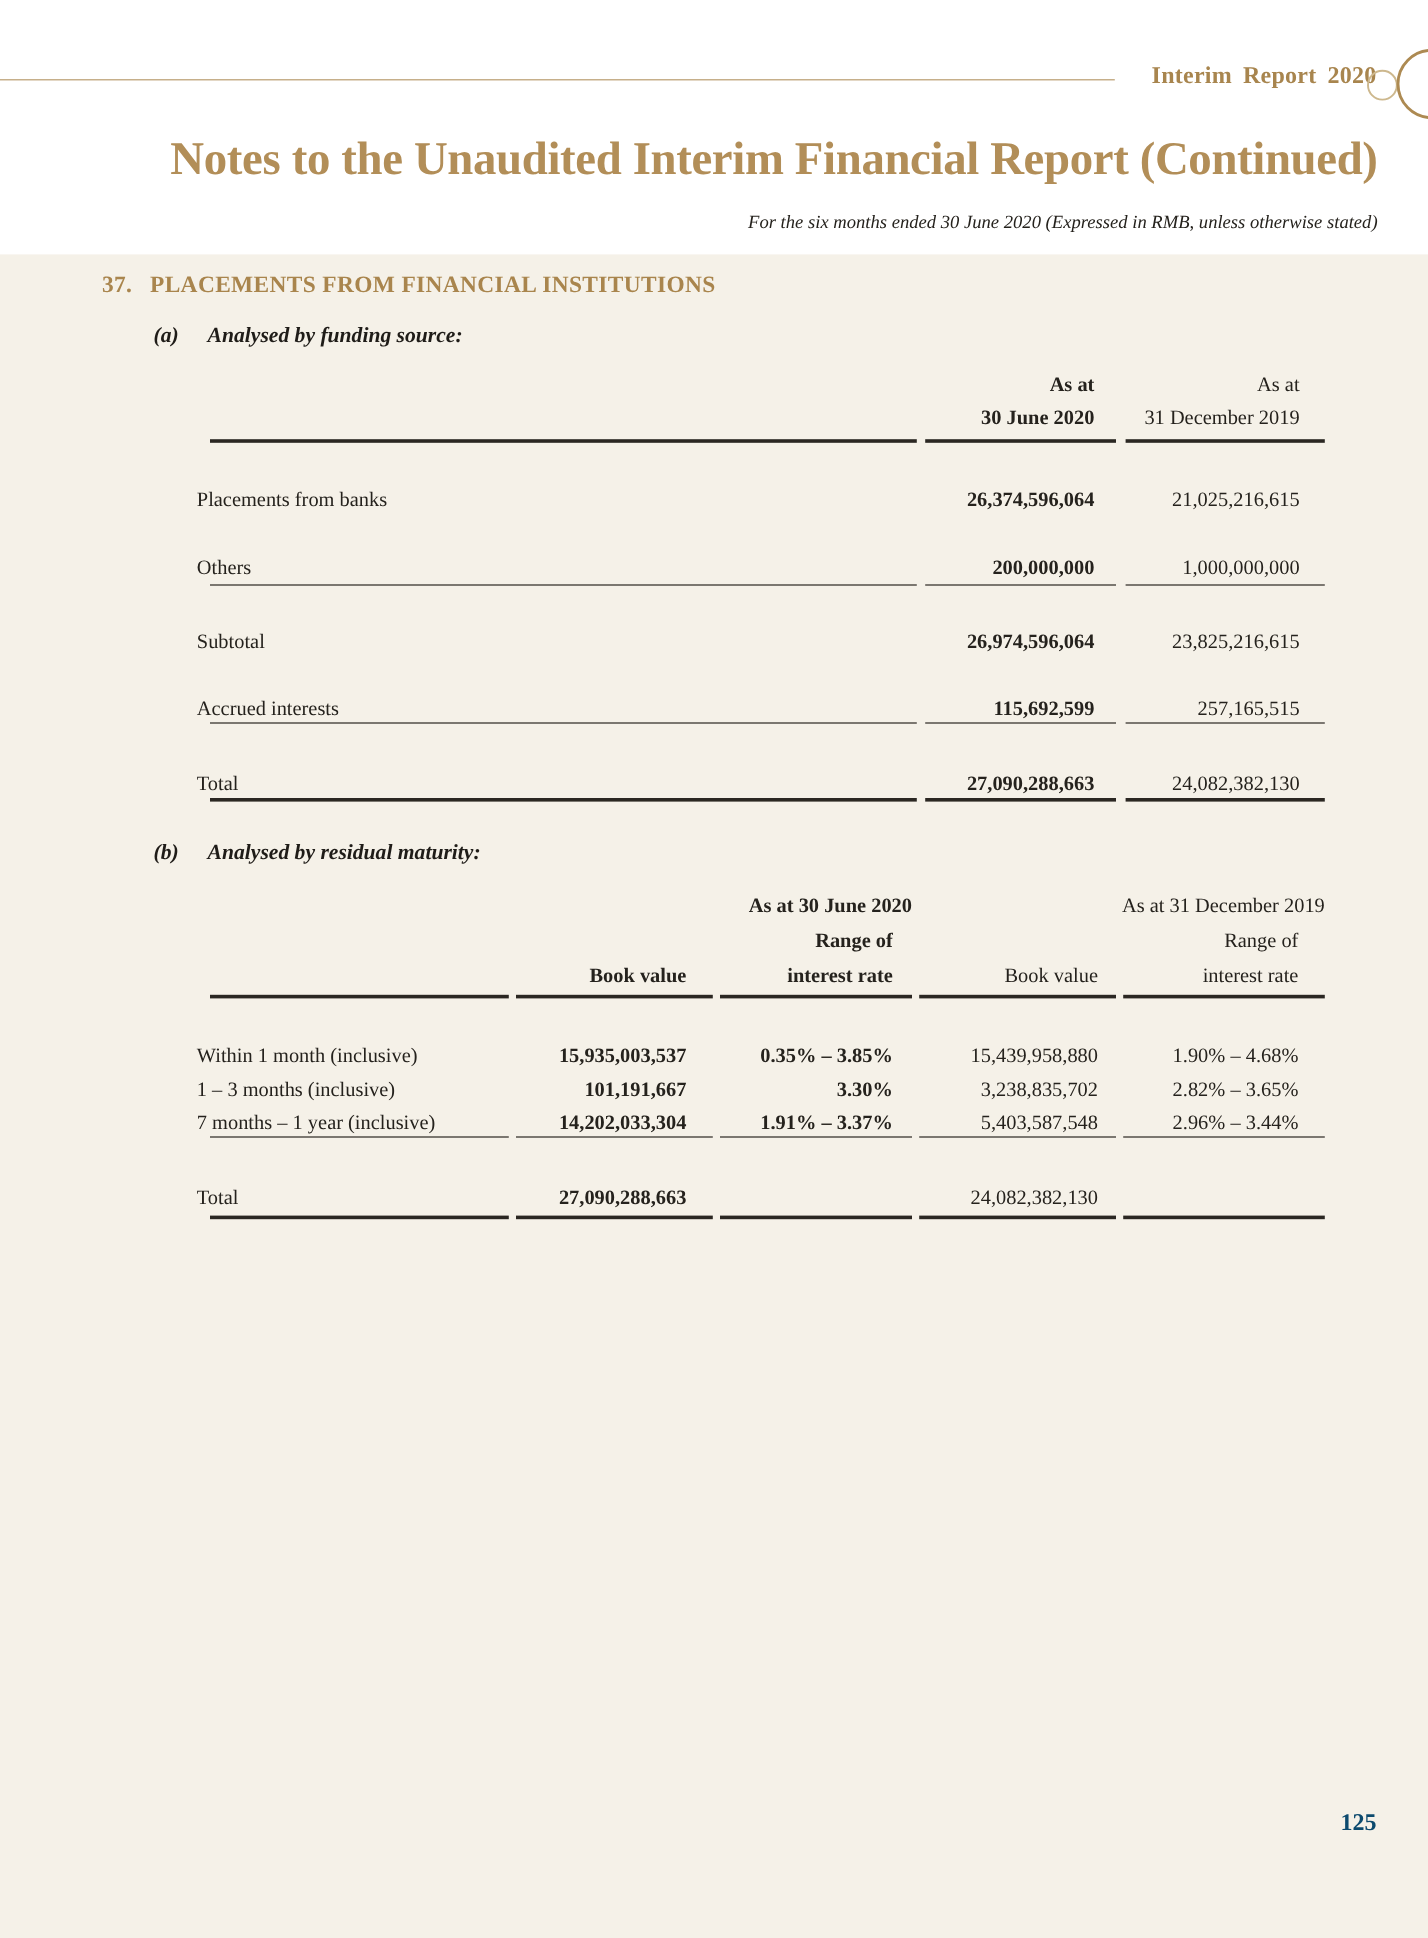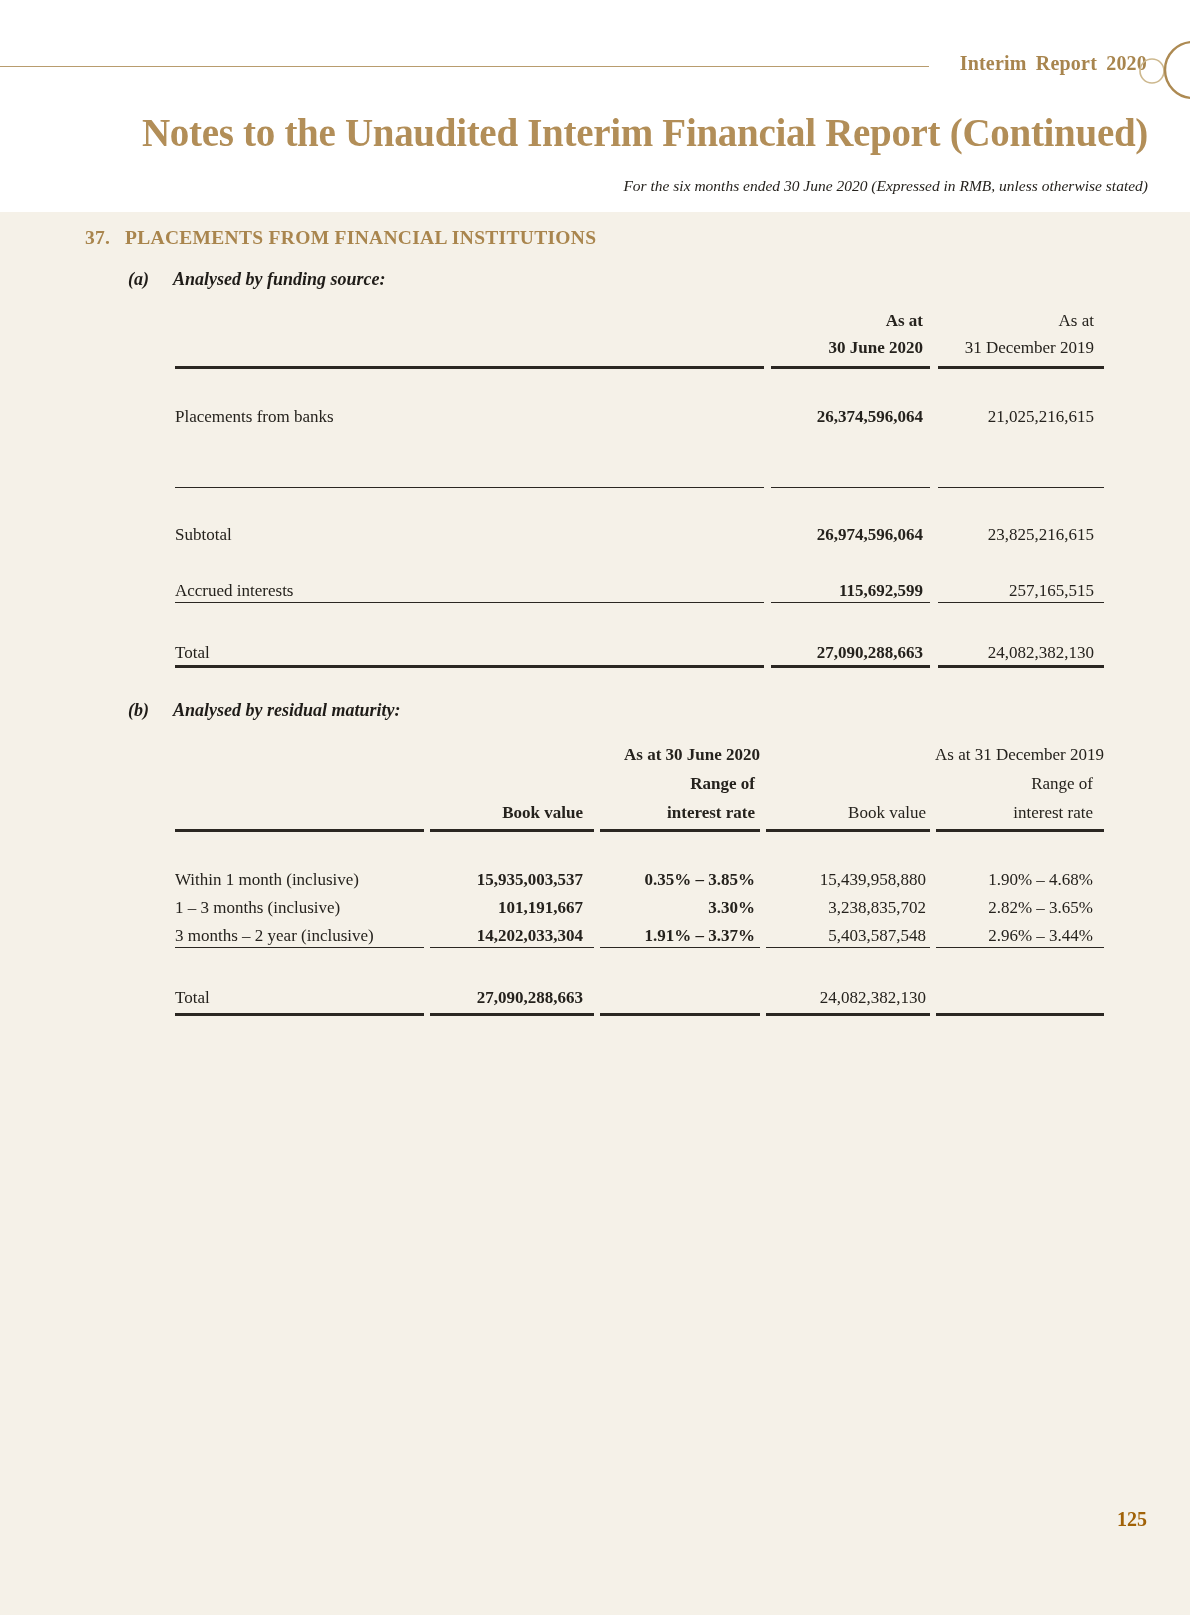--- a/index.html
+++ b/index.html
@@ -48,42 +48,42 @@
   #section-heading .num{width:40px;}
   .sub-heading{
     position:absolute;display:flex;
     font-size:18px;font-weight:bold;font-style:italic;color:#1f1c18;
   }
   .sub-heading .tag{width:45px;}
   #heading-a{left:128px;top:269px;}
   #heading-b{left:128px;top:700px;}
   
   .row{
-    position:absolute;left:175px;width:929px;display:flex;
+    position:absolute;left:164px;width:929px;display:flex;
     font-size:17px;line-height:1.25;color:#25221d;
   }
   .lbl{flex:1;text-align:left;}
   .b{font-weight:bold;}
   
   .ca1{width:166px;text-align:right;padding-right:7px;box-sizing:border-box;}
   .ca2{width:174px;text-align:right;padding-right:10px;box-sizing:border-box;}
   
   .cb0{width:249px;text-align:left;}
   .cb1{width:170px;text-align:right;padding-right:11px;box-sizing:border-box;}
   .cb2{width:166px;text-align:right;padding-right:5px;box-sizing:border-box;}
   .cb3{width:170px;text-align:right;padding-right:4px;box-sizing:border-box;}
   .cb4{width:174px;text-align:right;padding-right:11px;box-sizing:border-box;}
   .grp{position:absolute;font-size:17px;text-align:right;}
   
   .seg{position:absolute;background:#2b2722;}
   .thick{height:2.6px;}
   .thin{height:1.3px;}
   #page-number{
     position:absolute;right:87px;top:1508px;
-    font-size:20px;font-weight:bold;color:#a16207;
+    font-size:20px;font-weight:bold;color:#0c4a6e;
   }
 </style>
 </head>
 <body>
 
 <div id="page">
 
   <div id="cream-band"></div>
 
   <div id="gold-rule"></div>
@@ -120,20 +120,25 @@
     <div class="seg thick" style="top:366px;left:175px;width:589px"></div>
     <div class="seg thick" style="top:366px;left:771px;width:159px"></div>
     <div class="seg thick" style="top:366px;left:938px;width:166px"></div>
   </div>
 
   <div class="row" style="top:406px">
     <span class="lbl">Placements from banks</span>
     <span class="ca1 b">26,374,596,064</span>
     <span class="ca2">21,025,216,615</span>
   </div>
+  <div class="row" style="top:462px">
+    <span class="lbl">Others</span>
+    <span class="ca1 b">200,000,000</span>
+    <span class="ca2">1,000,000,000</span>
+  </div>
 
   <div>
     <div class="seg thin" style="top:487px;left:175px;width:589px"></div>
     <div class="seg thin" style="top:487px;left:771px;width:159px"></div>
     <div class="seg thin" style="top:487px;left:938px;width:166px"></div>
   </div>
 
   <div class="row" style="top:524px">
     <span class="lbl">Subtotal</span>
     <span class="ca1 b">26,974,596,064</span>
@@ -203,21 +208,21 @@
     <span class="cb4">1.90% – 4.68%</span>
   </div>
   <div class="row" style="top:897px">
     <span class="cb0">1 – 3 months (inclusive)</span>
     <span class="cb1 b">101,191,667</span>
     <span class="cb2 b">3.30%</span>
     <span class="cb3">3,238,835,702</span>
     <span class="cb4">2.82% – 3.65%</span>
   </div>
   <div class="row" style="top:925px">
-    <span class="cb0">3 months – 2 year (inclusive)</span>
+    <span class="cb0">7 months – 1 year (inclusive)</span>
     <span class="cb1 b">14,202,033,304</span>
     <span class="cb2 b">1.91% – 3.37%</span>
     <span class="cb3">5,403,587,548</span>
     <span class="cb4">2.96% – 3.44%</span>
   </div>
 
   <div>
     <div class="seg thin" style="top:947px;left:175px;width:249px"></div>
     <div class="seg thin" style="top:947px;left:430px;width:164px"></div>
     <div class="seg thin" style="top:947px;left:600px;width:160px"></div>

